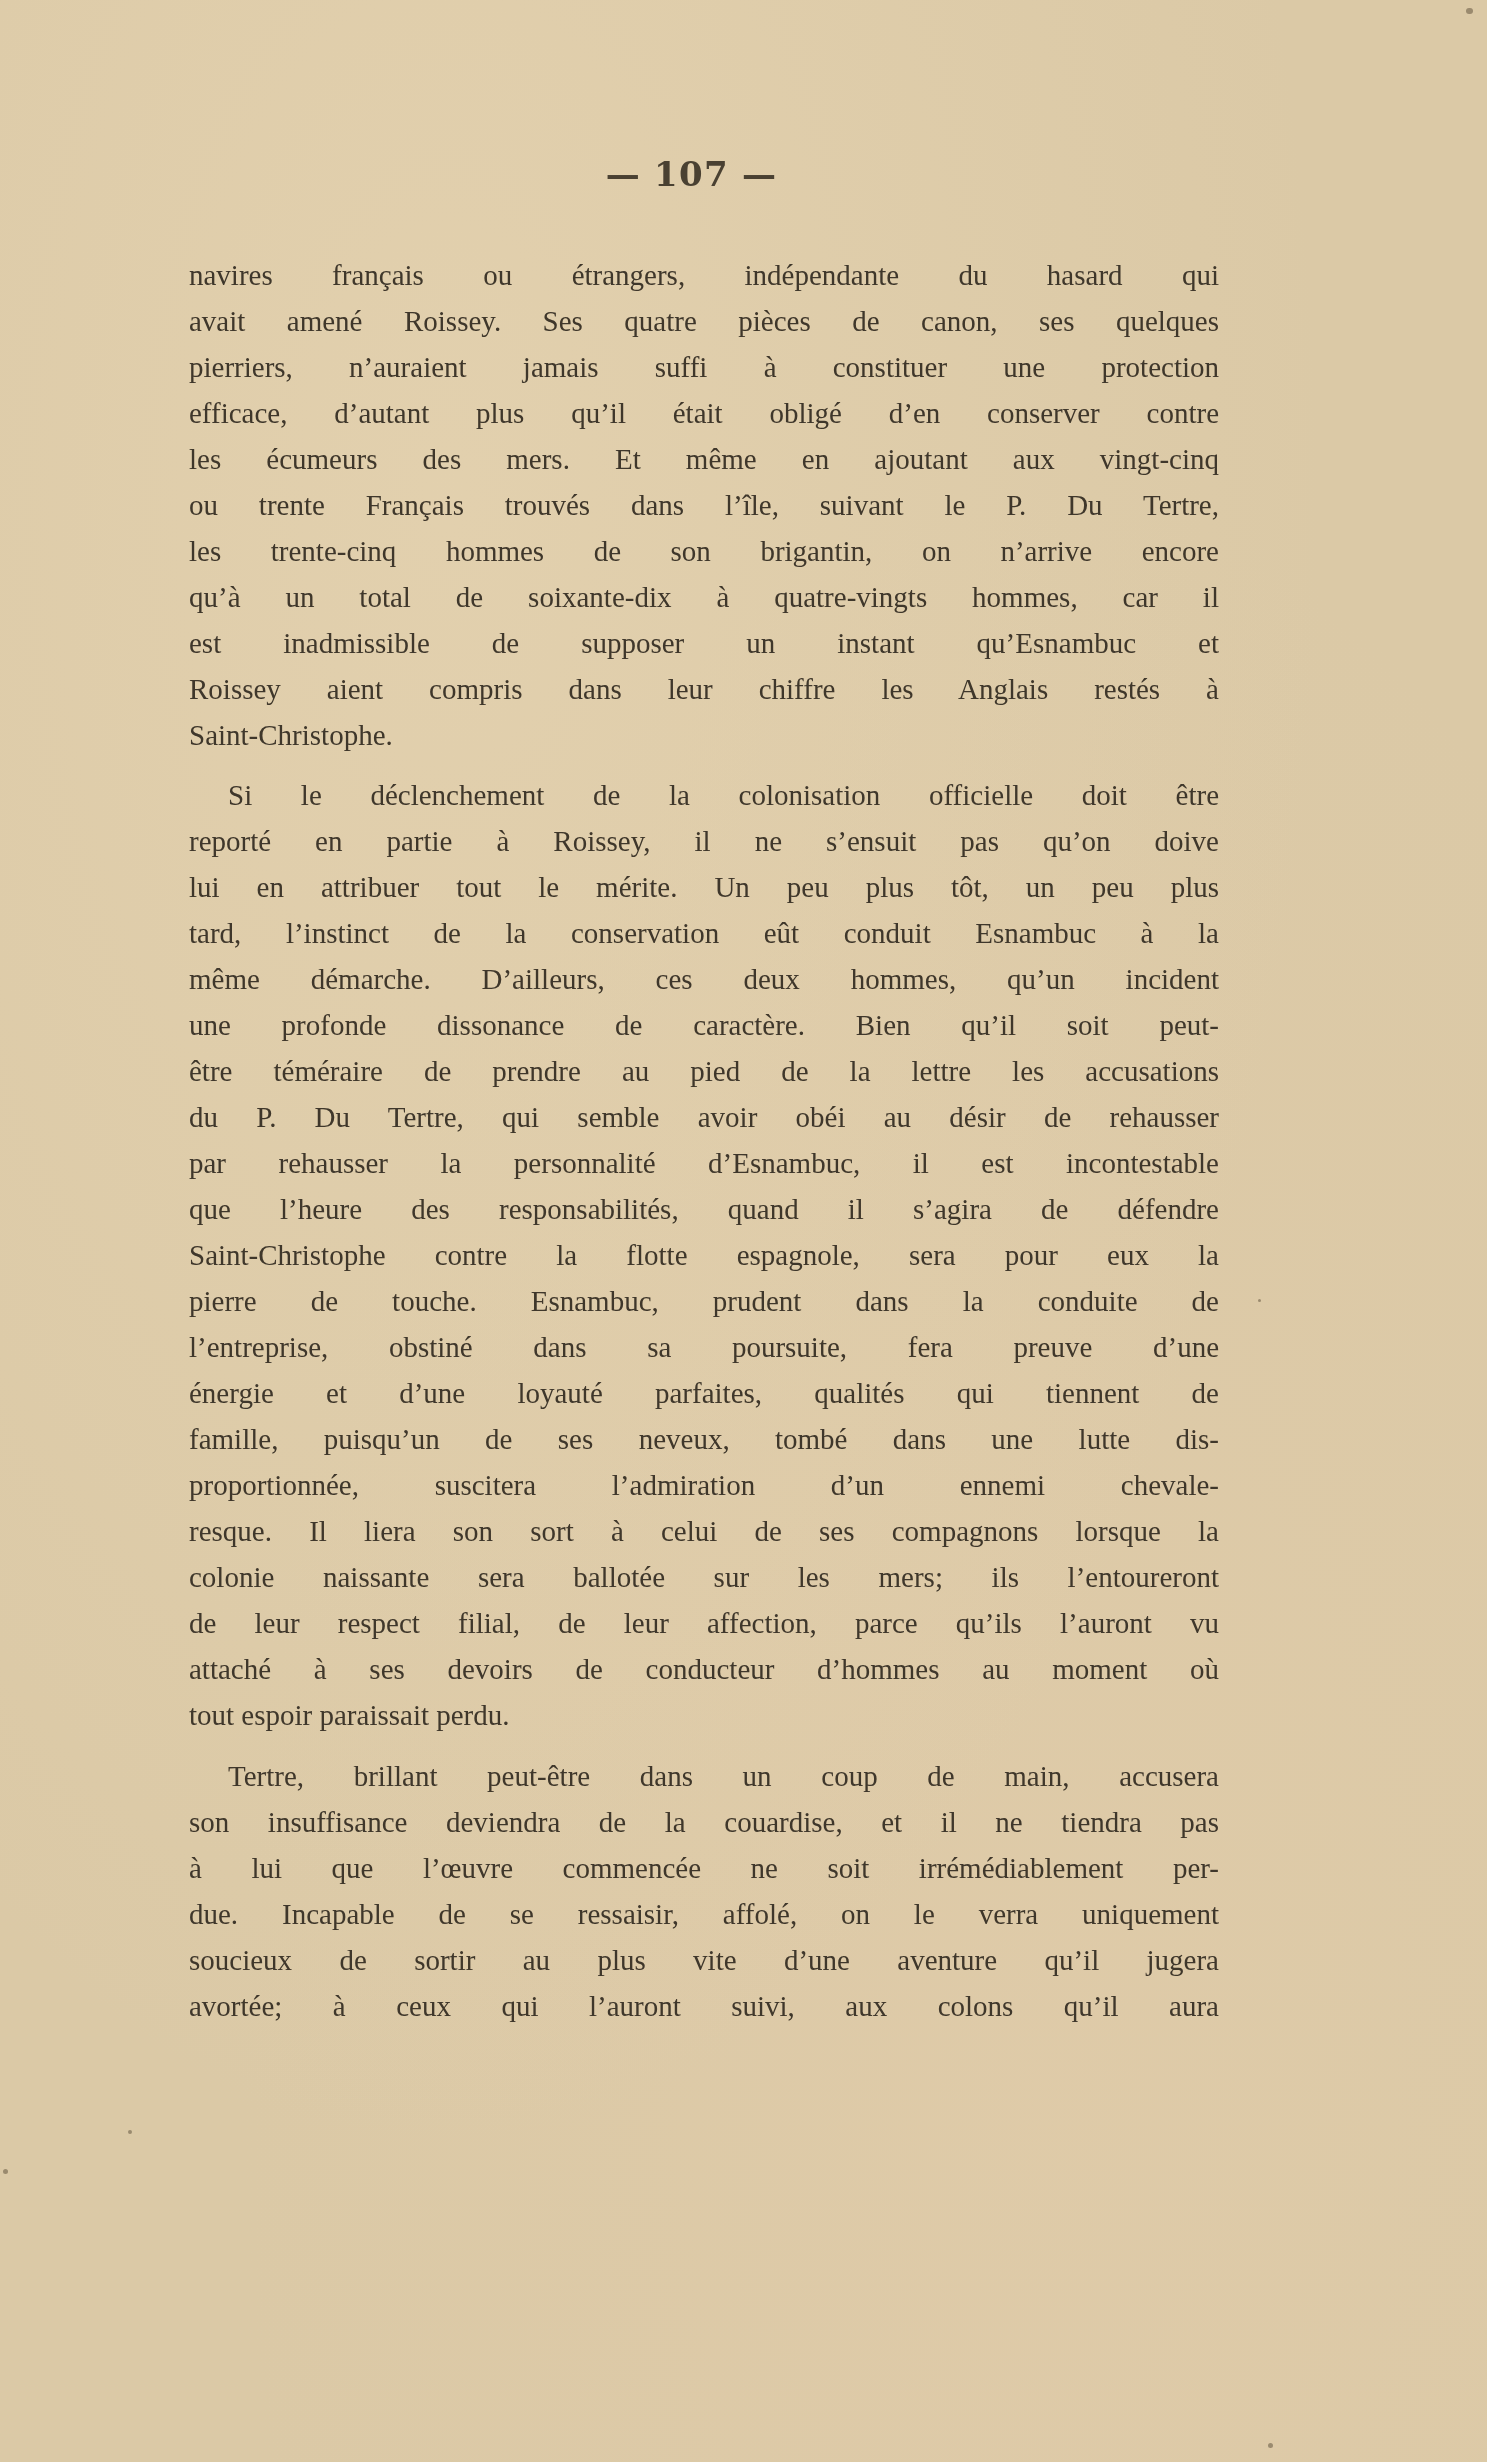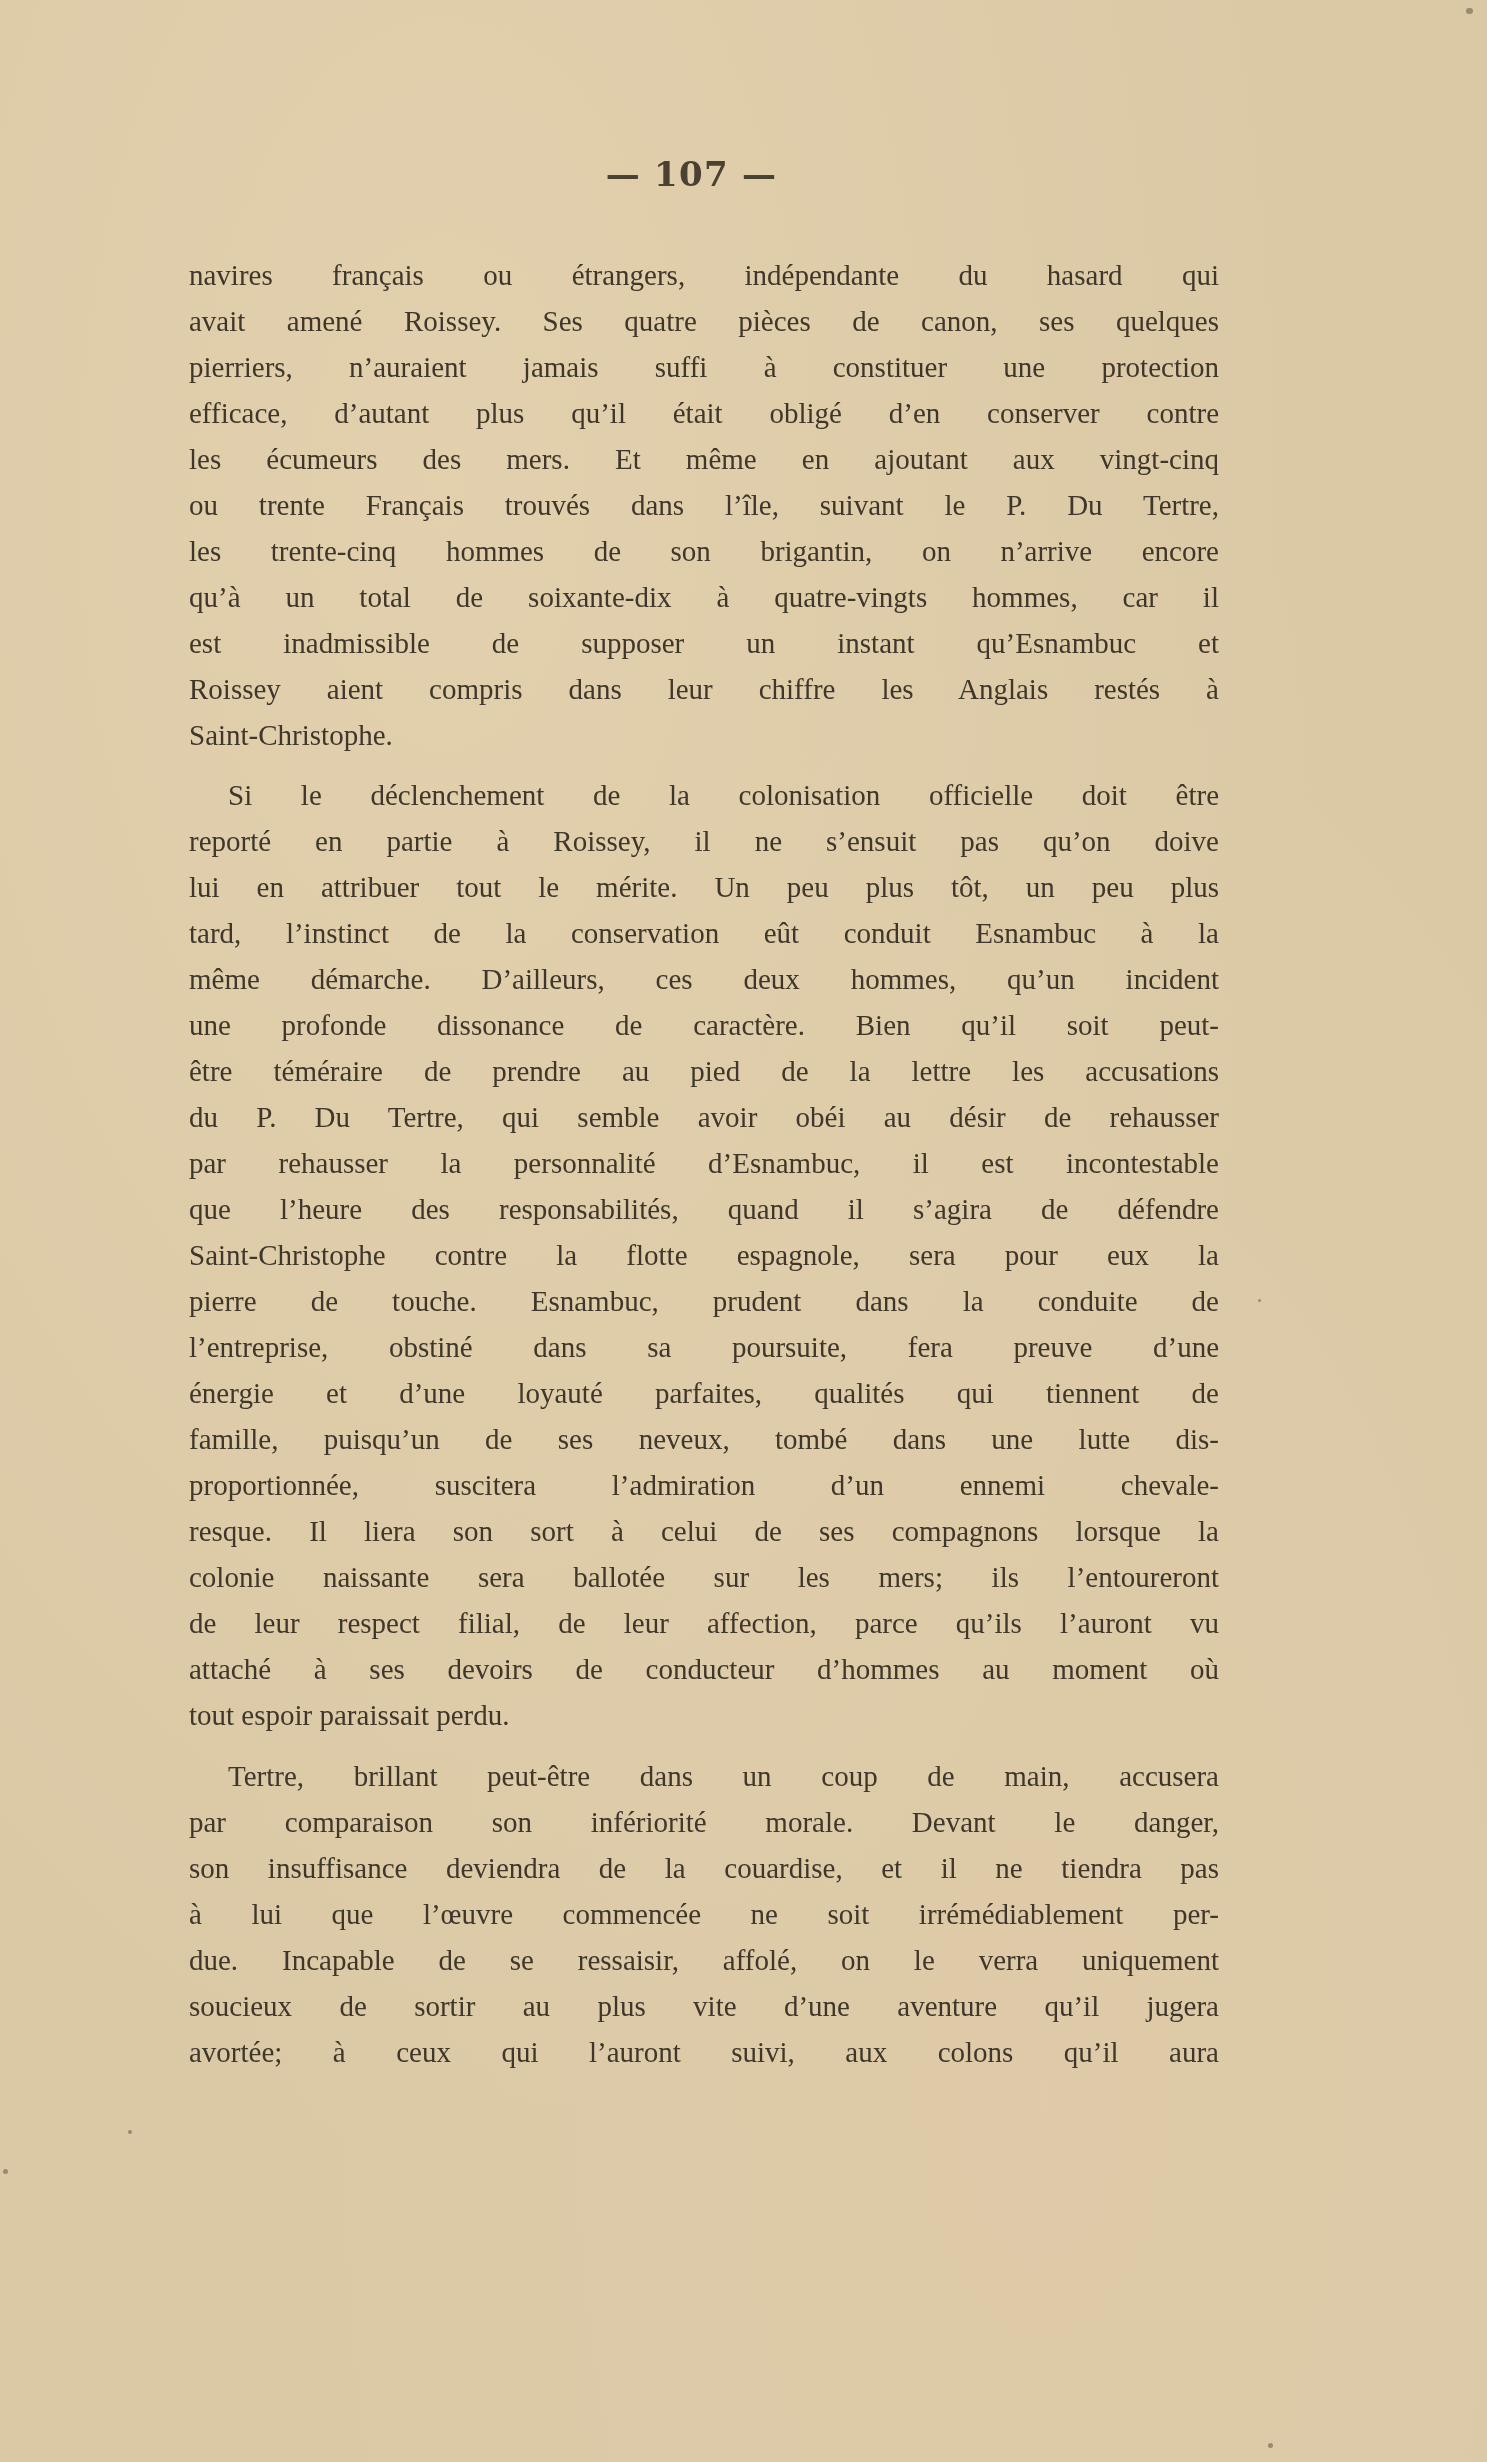--- a/index.html
+++ b/index.html
@@ -110,21 +110,20 @@
       <span class="line">proportionnée, suscitera l’admiration d’un ennemi chevale-</span>
       <span class="line">resque. Il liera son sort à celui de ses compagnons lorsque la</span>
       <span class="line">colonie naissante sera ballotée sur les mers; ils l’entoureront</span>
       <span class="line">de leur respect filial, de leur affection, parce qu’ils l’auront vu</span>
       <span class="line">attaché à ses devoirs de conducteur d’hommes au moment où</span>
       <span class="line last">tout espoir paraissait perdu.</span>
     </div>
     <div class="para-gap"></div>
     <div>
       <span class="line indent">Tertre, brillant peut-être dans un coup de main, accusera</span>
-      <span class="line">par comparaison son infériorité morale. Devant le danger,</span>
       <span class="line">son insuffisance deviendra de la couardise, et il ne tiendra pas</span>
       <span class="line">à lui que l’œuvre commencée ne soit irrémédiablement per-</span>
       <span class="line">due. Incapable de se ressaisir, affolé, on le verra uniquement</span>
       <span class="line">soucieux de sortir au plus vite d’une aventure qu’il jugera</span>
       <span class="line">avortée; à ceux qui l’auront suivi, aux colons qu’il aura</span>
     </div>
   </div>
 
   <div class="speck" style="left:1466px; top:7.8px; width:6.5px; height:6.5px;"></div>
   <div class="speck" style="left:2.6px; top:2169px; width:5.2px; height:5.2px;"></div>

